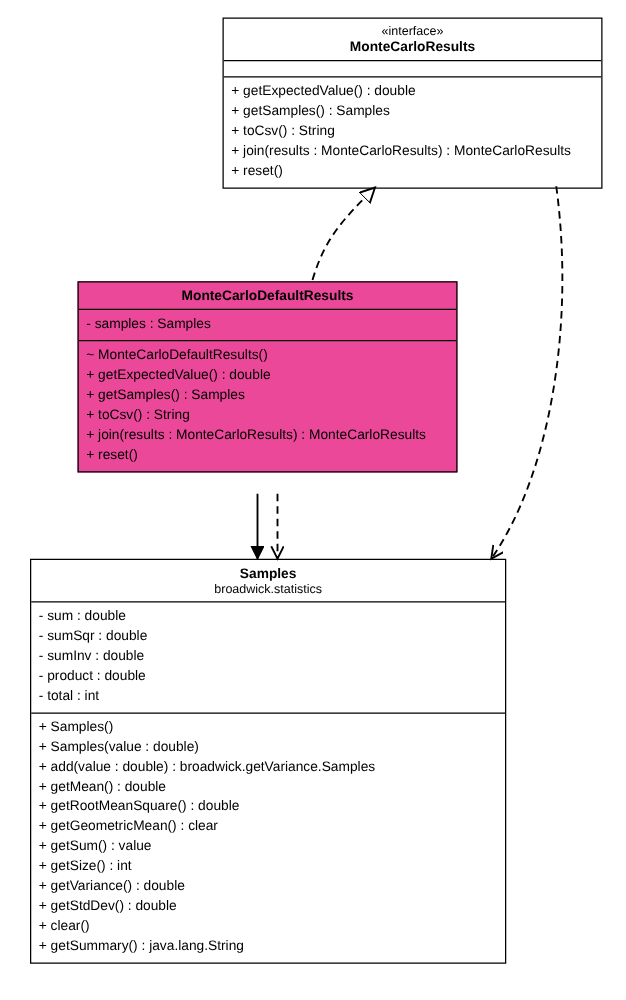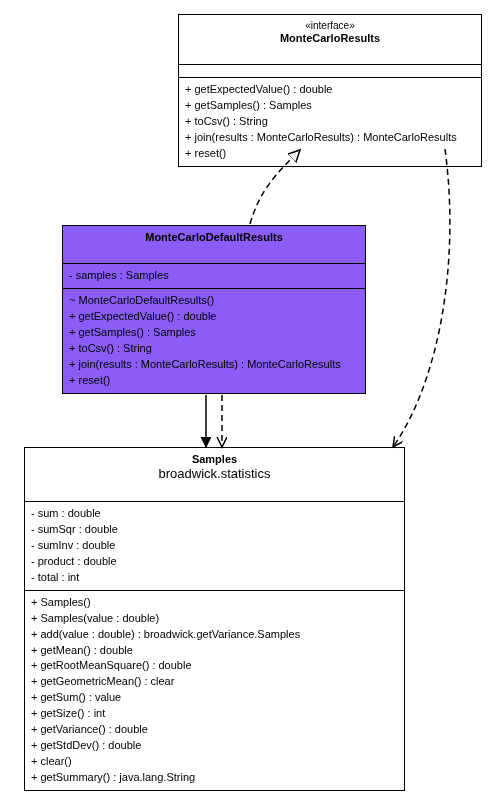--- a/index.html
+++ b/index.html
@@ -11,43 +11,43 @@
     width: 501px;
     height: 800px;
     position: relative;
   }
   .class-box {
     position: absolute;
     border: 1.5px solid #000;
     background: #fff;
   }
   .class-box.yellow {
-    background: #8b5cf6;
+    background: #ec4899;
   }
   .section {
     border-bottom: 1.5px solid #000;
     padding: 4px 6px;
   }
   .section:last-child {
     border-bottom: none;
   }
   .title-section {
     text-align: center;
     font-weight: bold;
-    padding: 5px 6px 20px 6px;
+    padding: 5px 6px 4px 6px;
   }
   .stereotype {
     font-weight: normal;
     font-size: 10px;
     display: block;
     margin-bottom: 1px;
   }
   .subtitle {
     font-weight: normal;
-    font-size: 13px;
+    font-size: 10px;
     display: block;
     margin-top: 1px;
     text-align: center;
   }
   .attr-section, .op-section {
     padding: 4px 6px;
     line-height: 1.45;
   }
   .empty-section {
     min-height: 6px;

